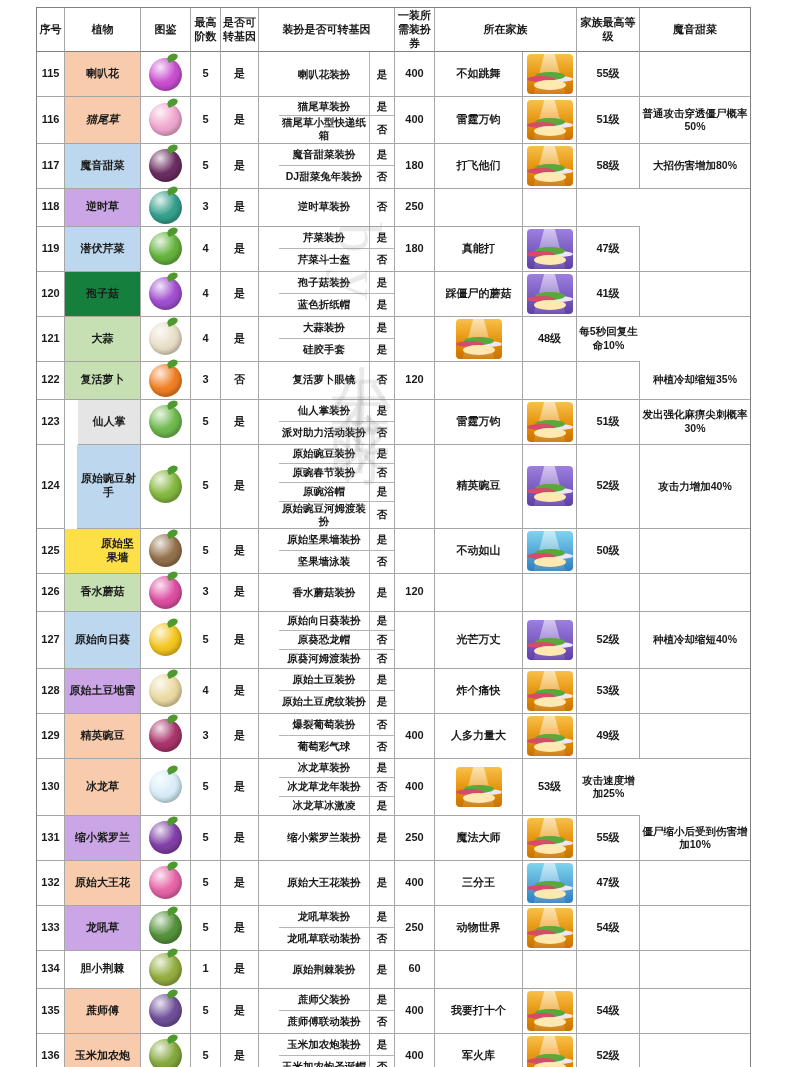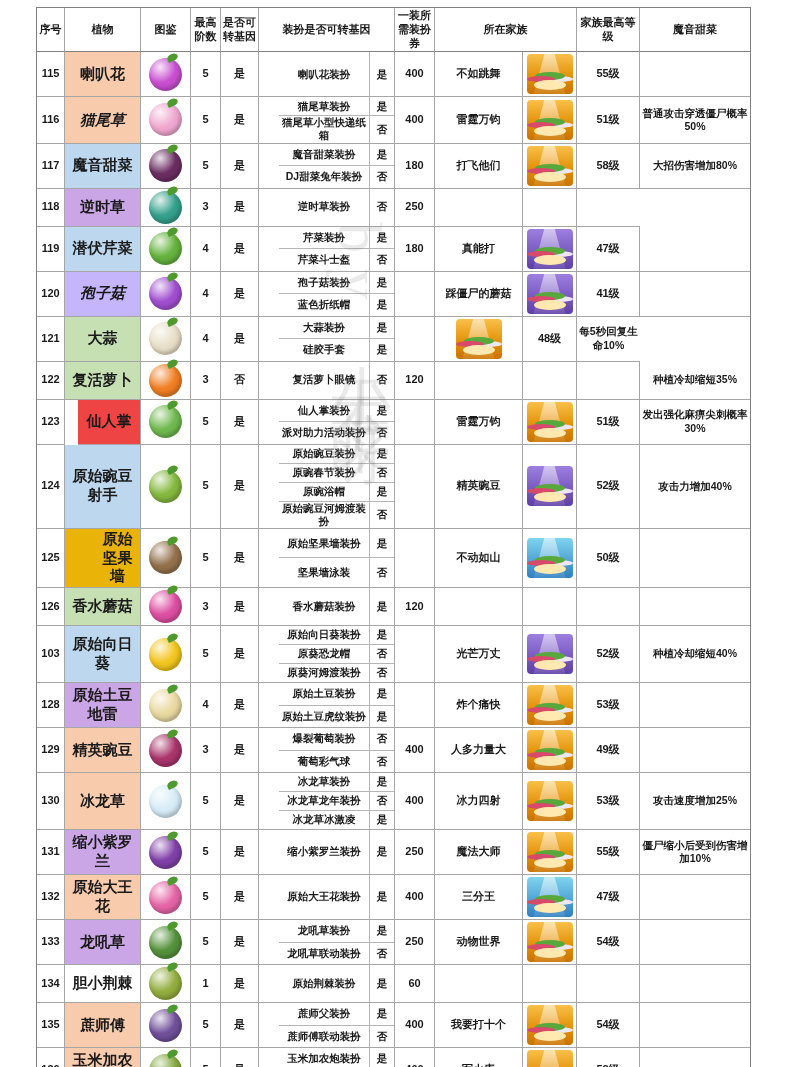--- a/index.html
+++ b/index.html
@@ -17,21 +17,21 @@
        font-size:11px; font-weight:700; line-height:1.25; padding:1px 2px;
        box-sizing:border-box; min-width:0; word-break:break-all; }
   .row > .c:last-child { border-right:none; }
 
   .hdr .c { min-height:42px; font-size:11px; border-bottom:1px solid #808080; background:#fff; }
   .hdr .span2 { grid-column:span 2; }
 
   .body-row .c { min-height:34px; }
 
   .seq { font-size:11px; }
-  .plant { font-size:15px; }
+  .plant { font-size:11px; }
   .icon-cell { padding:2px; }
   .geneedit { font-size:10.5px; }
 
   .plant-icon { width:33px; height:33px; border-radius:50%; position:relative; flex:0 0 auto;
     background: radial-gradient(circle at 34% 28%, rgba(255,255,255,.85), rgba(255,255,255,0) 48%), var(--c,#7ab648);
     box-shadow: inset -2px -3px 4px rgba(0,0,0,.25); }
   .plant-icon::after { content:''; position:absolute; top:-4px; left:55%;
     width:11px; height:7px; background:#4e9a2e; border-radius:60% 60% 60% 0;
     transform:rotate(-24deg); }
 
@@ -194,21 +194,21 @@
     <div class="c ticket">180</div>
     <div class="c family">真能打</div>
     <div class="c famicon-cell">
       <span class="fam-icon fam-purple"></span>
     </div>
     <div class="c famlevel">47级</div>
     <div class="c geneedit"></div>
   </div>
       <div class="row body-row">
     <div class="c seq">120</div>
-    <div class="c plant" style="background: #c4b5fd; font-style: italic;">孢子菇</div>
+    <div class="c plant" style="background: #15803d;">孢子菇</div>
     <div class="c icon-cell">
       <span class="plant-icon" style="--c: #a14fd0;"></span>
     </div>
     <div class="c tier">4</div>
     <div class="c gene">是</div>
     <div class="c costumes">
           <div class="sub">
     <div class="sub-name">孢子菇装扮</div>
     <div class="sub-val">是</div>
   </div>
@@ -267,21 +267,21 @@
     <div class="c ticket">120</div>
     <div class="c family"></div>
     <div class="c famicon-cell">
       
     </div>
     <div class="c famlevel"></div>
     <div class="c geneedit">种植冷却缩短35%</div>
   </div>
       <div class="row body-row">
     <div class="c seq">123</div>
-    <div class="c plant" style="background: #ef4444; margin-left: 13px;">仙人掌</div>
+    <div class="c plant" style="background: #e5e5e5; margin-left: 13px;">仙人掌</div>
     <div class="c icon-cell">
       <span class="plant-icon" style="--c: #6fb94e;"></span>
     </div>
     <div class="c tier">5</div>
     <div class="c gene">是</div>
     <div class="c costumes">
           <div class="sub">
     <div class="sub-name">仙人掌装扮</div>
     <div class="sub-val">是</div>
   </div>
@@ -293,21 +293,21 @@
     <div class="c ticket"></div>
     <div class="c family">雷霆万钧</div>
     <div class="c famicon-cell">
       <span class="fam-icon fam-golden"></span>
     </div>
     <div class="c famlevel">51级</div>
     <div class="c geneedit">发出强化麻痹尖刺概率30%</div>
   </div>
       <div class="row body-row">
     <div class="c seq">124</div>
-    <div class="c plant" style="background: rgb(189, 215, 238);">原始豌豆射手</div>
+    <div class="c plant" style="background: rgb(189, 215, 238); margin-left: 12px;">原始豌豆射手</div>
     <div class="c icon-cell">
       <span class="plant-icon" style="--c: #85b83f;"></span>
     </div>
     <div class="c tier">5</div>
     <div class="c gene">是</div>
     <div class="c costumes">
           <div class="sub">
     <div class="sub-name">原始豌豆装扮</div>
     <div class="sub-val">是</div>
   </div>
@@ -327,21 +327,21 @@
     <div class="c ticket"></div>
     <div class="c family">精英豌豆</div>
     <div class="c famicon-cell">
       <span class="fam-icon fam-purple"></span>
     </div>
     <div class="c famlevel">52级</div>
     <div class="c geneedit">攻击力增加40%</div>
   </div>
       <div class="row body-row">
     <div class="c seq">125</div>
-    <div class="c plant" style="background: #eab308; padding-left: 32px;">原始坚果墙</div>
+    <div class="c plant" style="background: #fde047; padding-left: 32px;">原始坚果墙</div>
     <div class="c icon-cell">
       <span class="plant-icon" style="--c: #93714c;"></span>
     </div>
     <div class="c tier">5</div>
     <div class="c gene">是</div>
     <div class="c costumes">
           <div class="sub">
     <div class="sub-name">原始坚果墙装扮</div>
     <div class="sub-val">是</div>
   </div>
@@ -374,21 +374,21 @@
         </div>
     <div class="c ticket">120</div>
     <div class="c family"></div>
     <div class="c famicon-cell">
       
     </div>
     <div class="c famlevel"></div>
     <div class="c geneedit"></div>
   </div>
       <div class="row body-row">
-    <div class="c seq">103</div>
+    <div class="c seq">127</div>
     <div class="c plant" style="background: rgb(189, 215, 238);">原始向日葵</div>
     <div class="c icon-cell">
       <span class="plant-icon" style="--c: #f3c51f;"></span>
     </div>
     <div class="c tier">5</div>
     <div class="c gene">是</div>
     <div class="c costumes">
           <div class="sub">
     <div class="sub-name">原始向日葵装扮</div>
     <div class="sub-val">是</div>
@@ -478,21 +478,20 @@
           <div class="sub">
     <div class="sub-name">冰龙草龙年装扮</div>
     <div class="sub-val">否</div>
   </div>
           <div class="sub">
     <div class="sub-name">冰龙草冰激凌</div>
     <div class="sub-val">是</div>
   </div>
         </div>
     <div class="c ticket">400</div>
-    <div class="c family">冰力四射</div>
     <div class="c famicon-cell">
       <span class="fam-icon fam-golden"></span>
     </div>
     <div class="c famlevel">53级</div>
     <div class="c geneedit">攻击速度增加25%</div>
   </div>
       <div class="row body-row">
     <div class="c seq">131</div>
     <div class="c plant" style="background: rgb(203, 166, 230);">缩小紫罗兰</div>
     <div class="c icon-cell">

